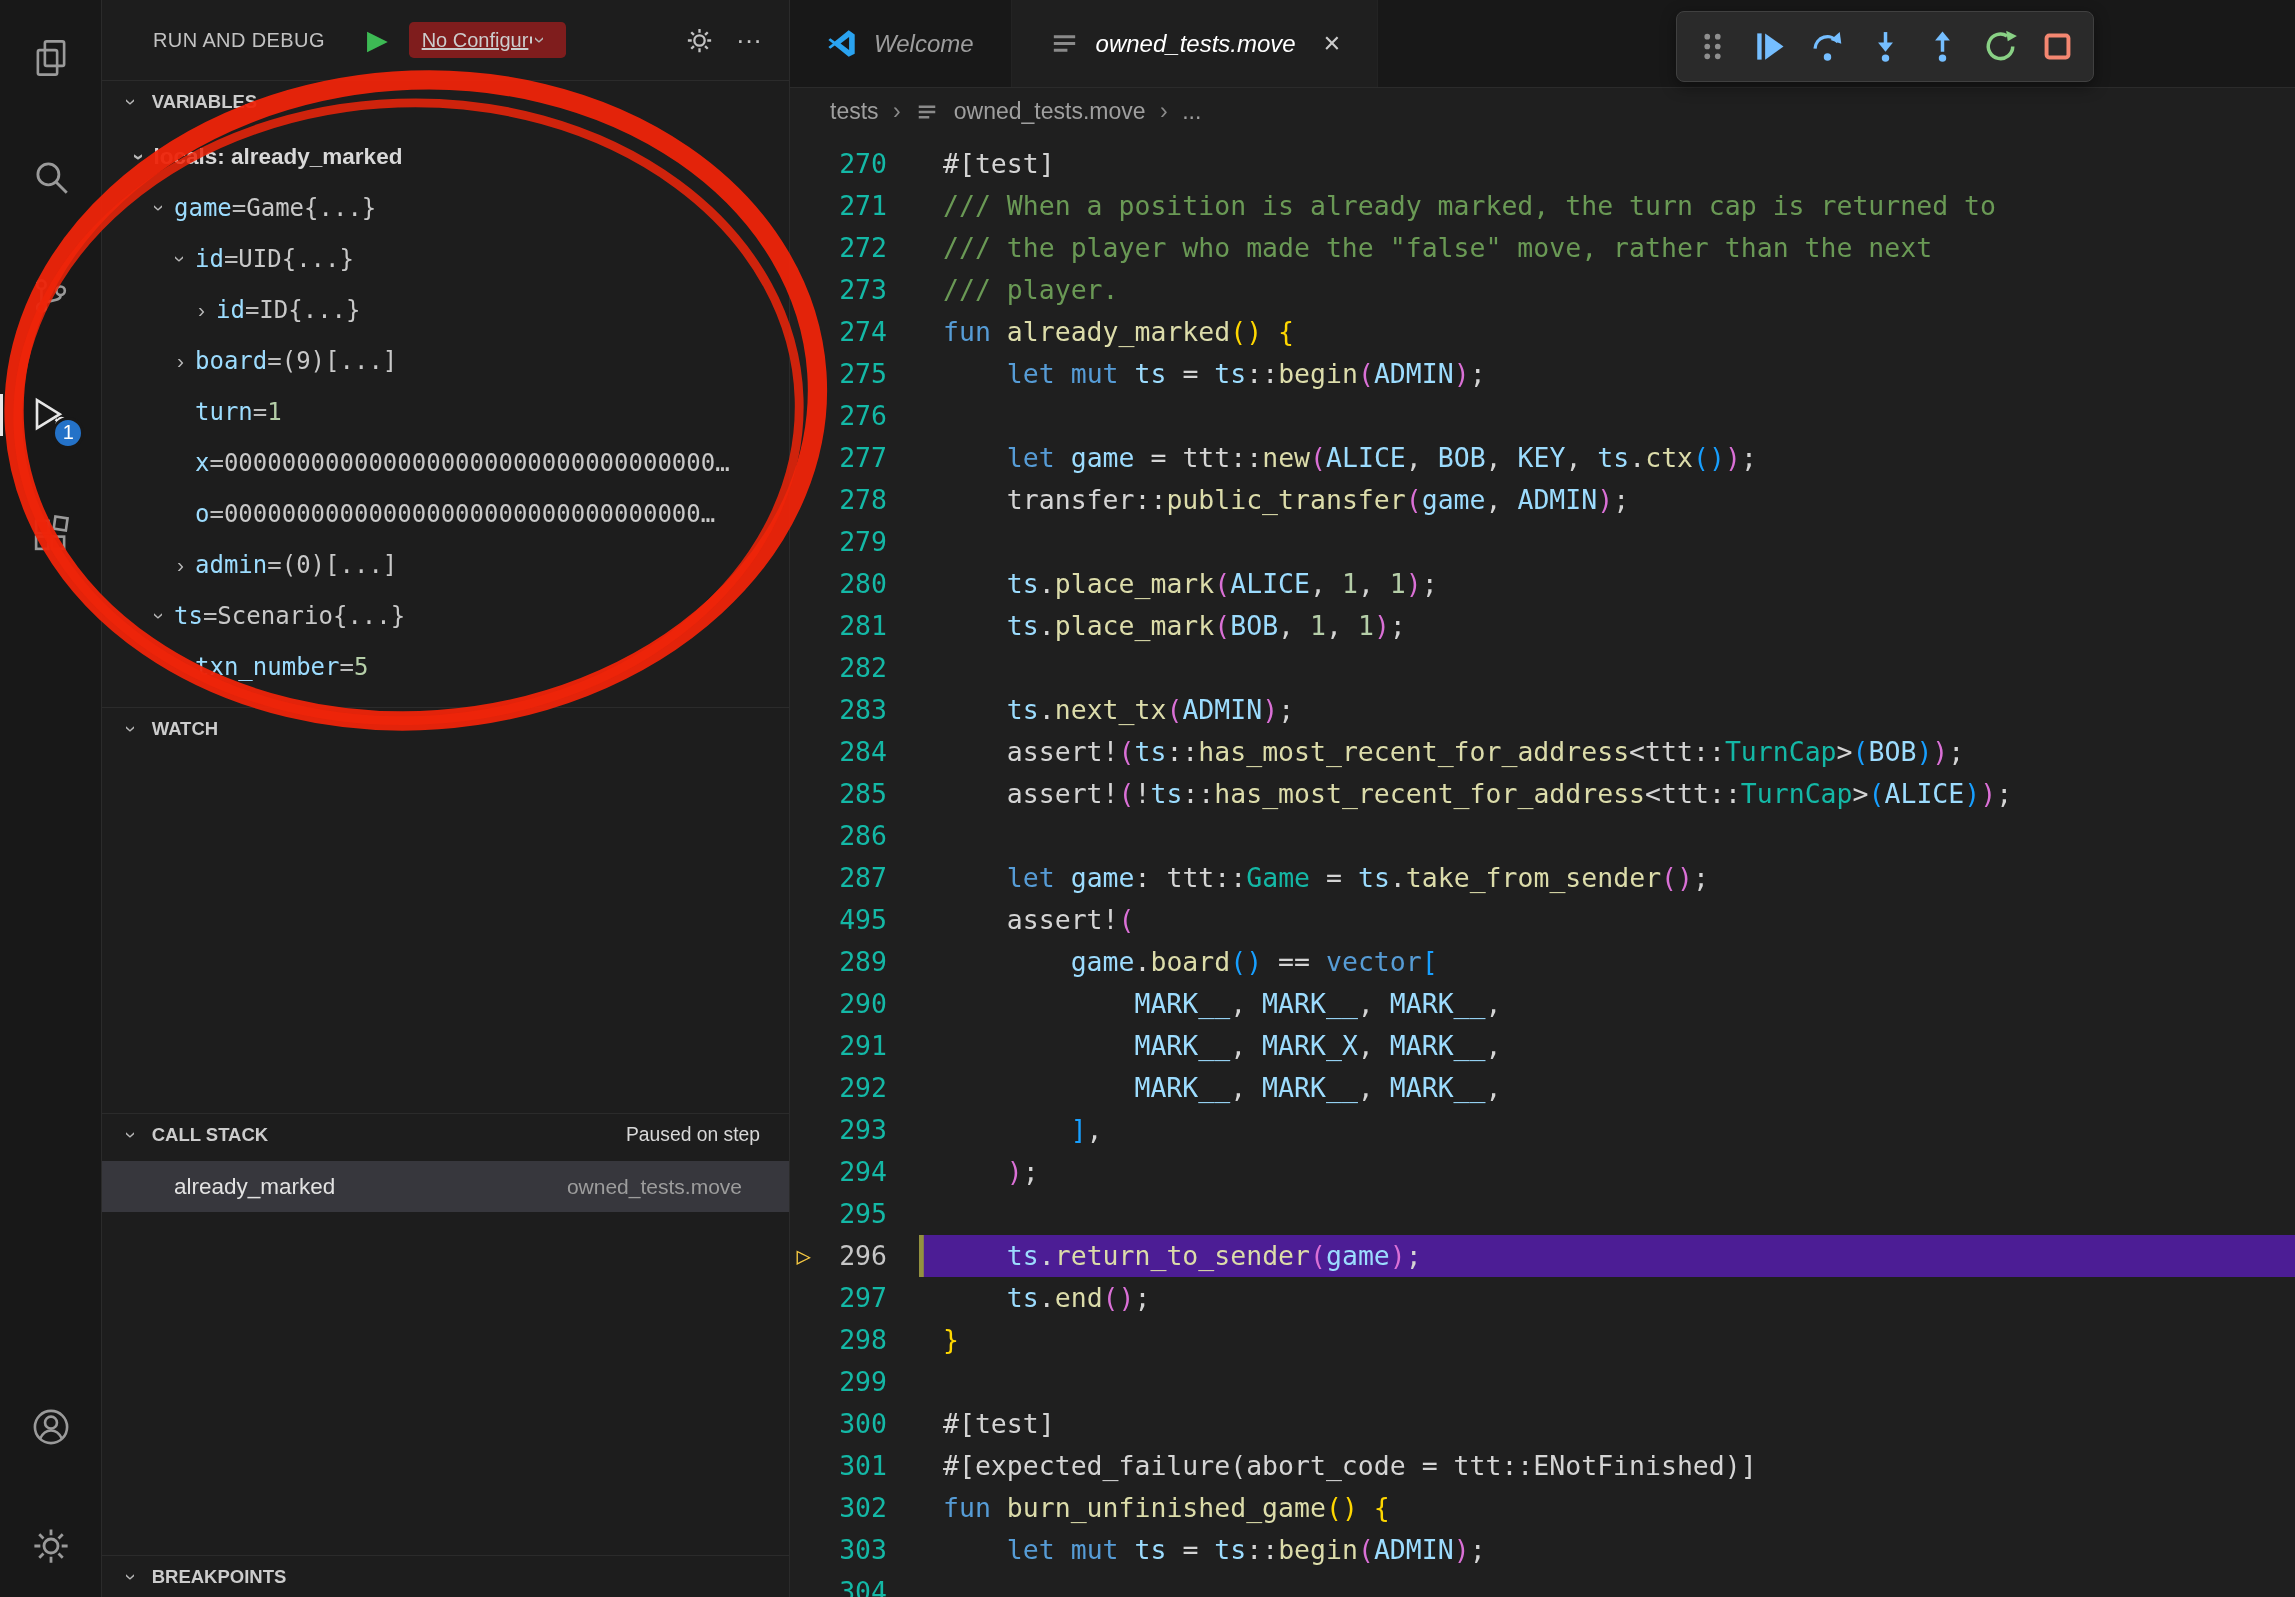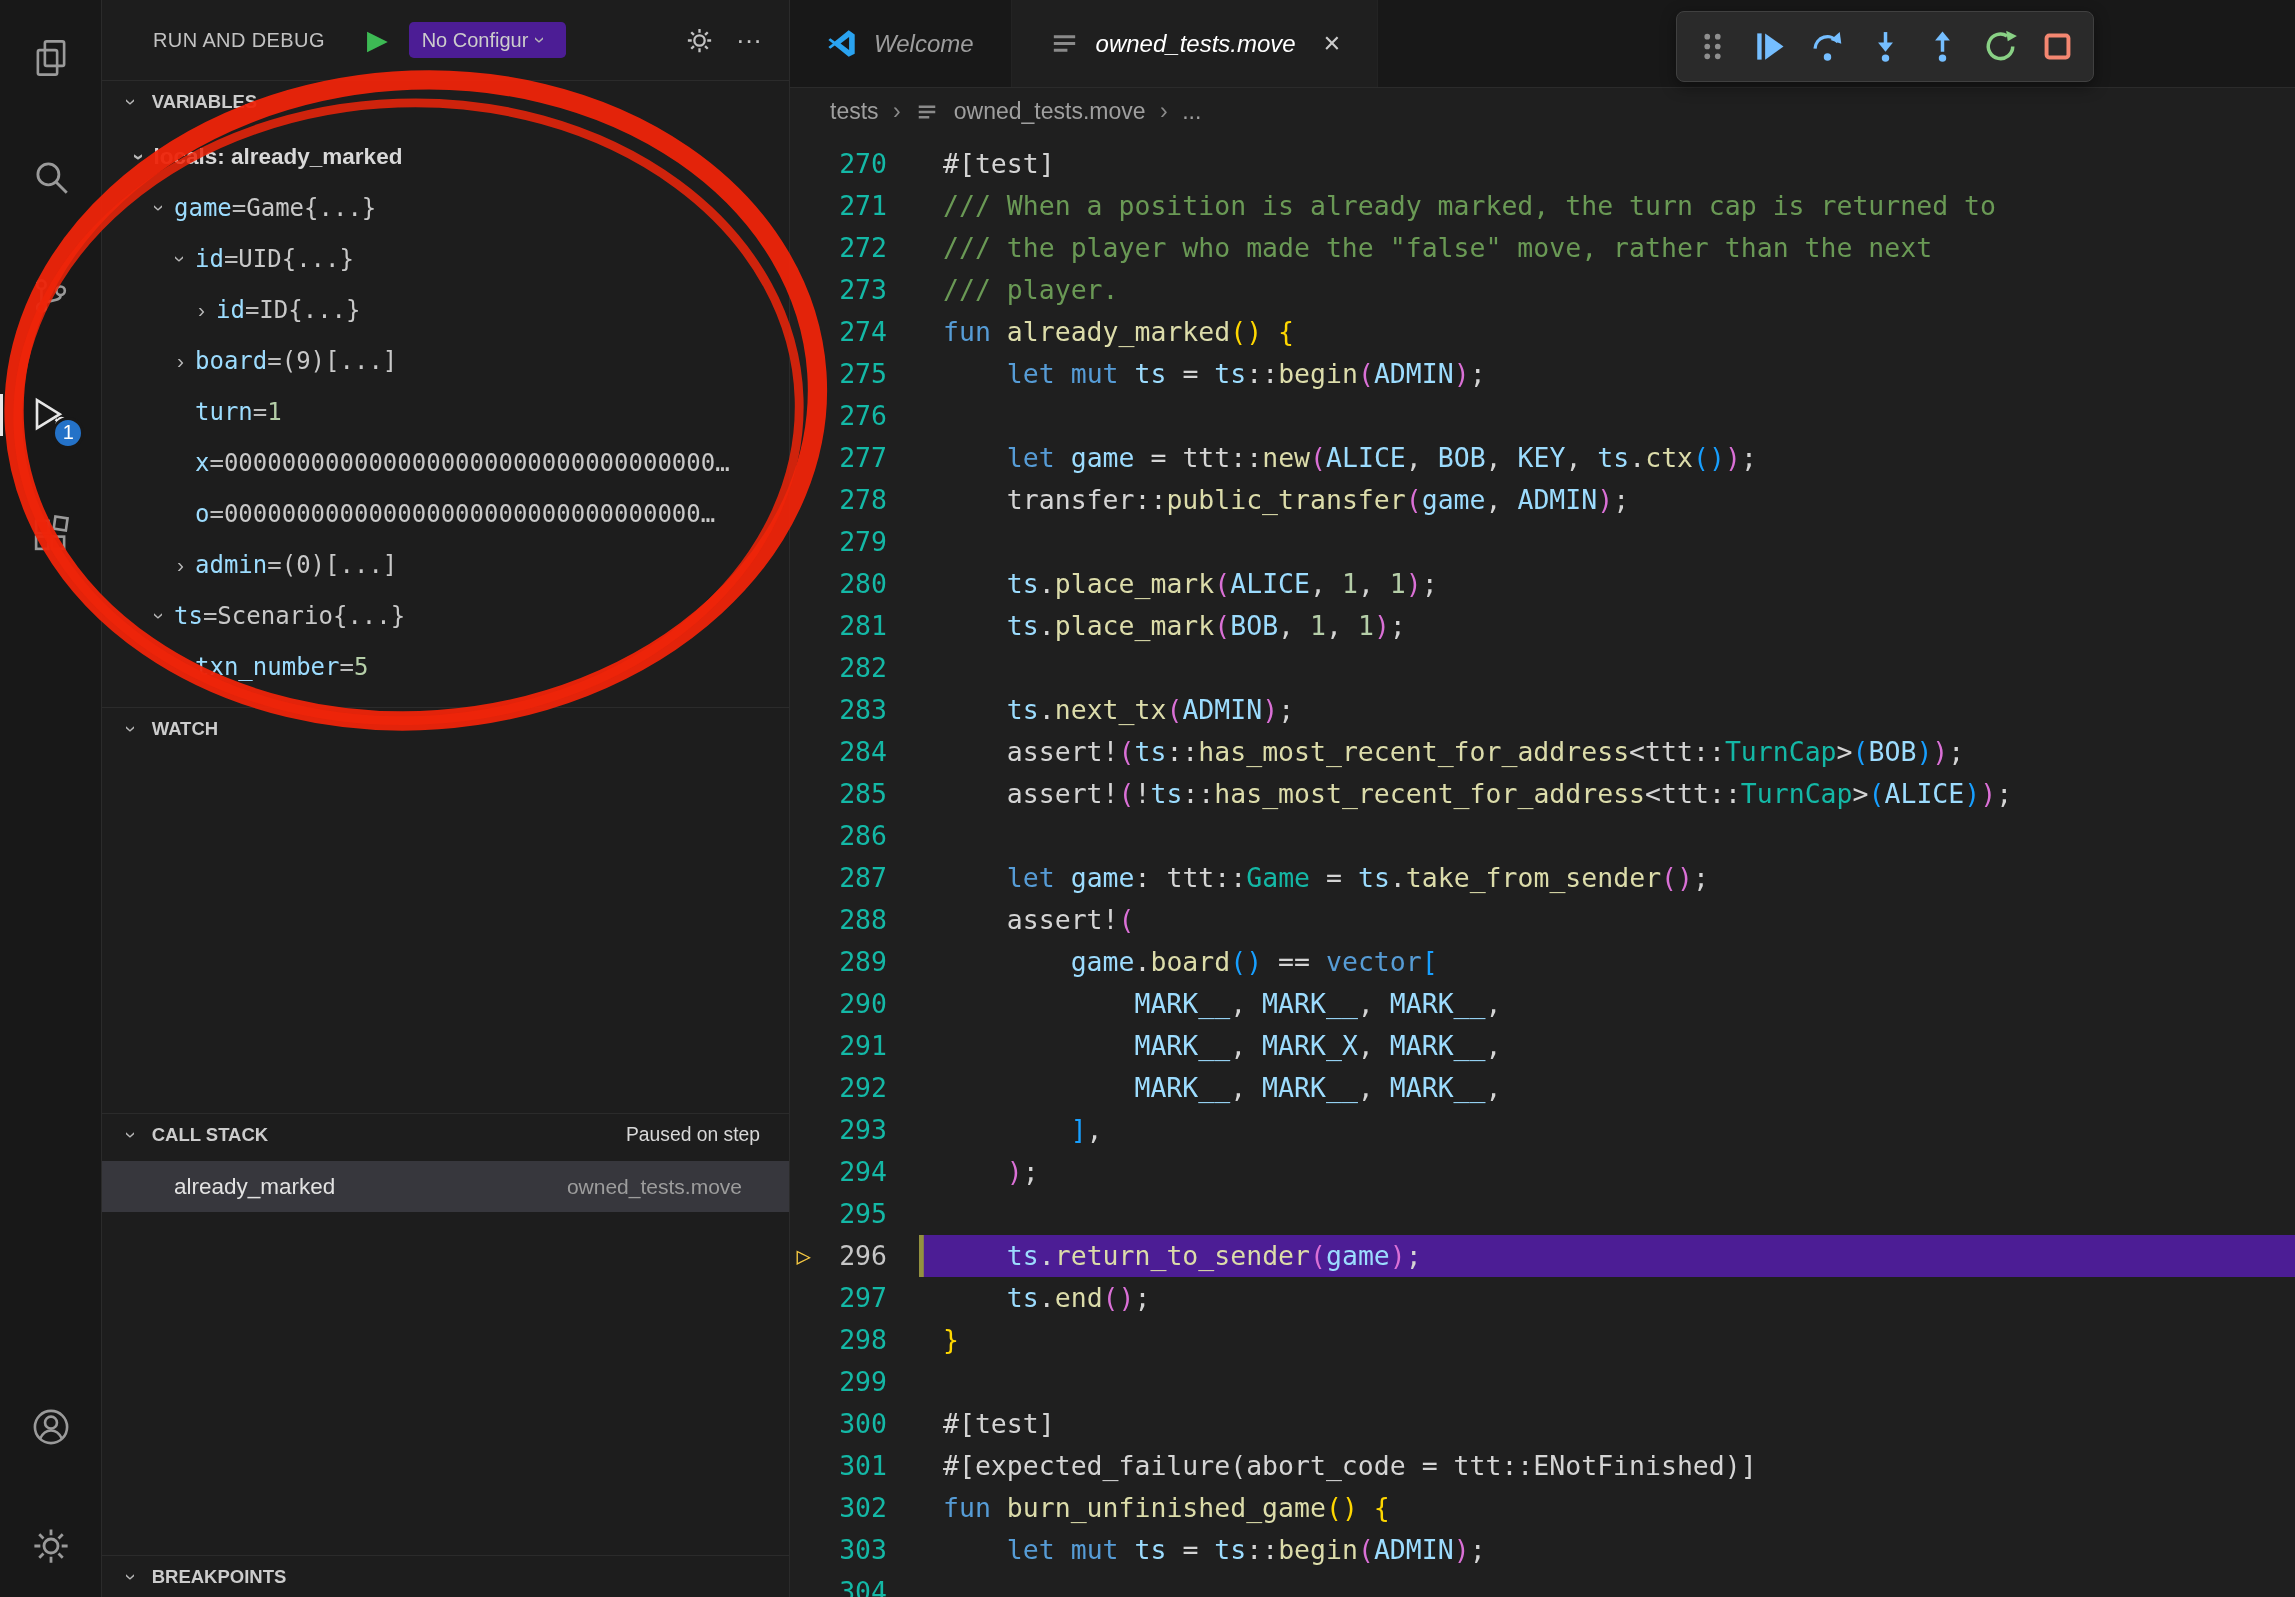--- a/index.html
+++ b/index.html
@@ -19,22 +19,22 @@
   .badge { position:absolute; right:-9.7px; bottom:-9.7px; min-width:32px; height:32px; border-radius:50%;
            background:#2472c8; color:#ffffff; font-size:20px; display:flex; align-items:center; justify-content:center;
            border:3.2px solid #181818; }
 
   
   #sidebar { width:688px; flex:none; background:#1d1d1d; border-right:1.6px solid #2b2b2b;
              display:flex; flex-direction:column; overflow:hidden; }
   #sidebar-toolbar { height:80px; flex:none; display:flex; align-items:center; padding:0 27px 0 51px; gap:21px; }
   #sidebar-title { font-size:20px; color:#c2c2c2; white-space:nowrap; letter-spacing:0.4px; }
   #start-debug { color:#3dba54; font-size:27px; margin-left:21px; cursor:default; }
-  #config-dropdown { display:flex; align-items:center; gap:1px; background:#4c1d95; border-radius:4.8px;
-                     padding:6.4px 13px; color:#cccccc; font-size:20px; max-width:185px; overflow:hidden; white-space:nowrap; }
+  #config-dropdown { display:flex; align-items:center; gap:1px; background:#7f1d1d; border-radius:4.8px;
+                     padding:6.4px 13px; color:#cccccc; font-size:20px; max-width:185px; overflow:hidden; white-space:nowrap;text-decoration:underline; }
   .tb-icon { color:#c2c2c2; font-size:26px; display:flex; align-items:center; }
   .tb-icon svg { width:31px; height:31px; }
   #sb-gear { margin-left:auto; }
 
   .section-header { height:42px; flex:none; display:flex; align-items:center; gap:8px; padding:0 29px 0 17.7px;
                     font-weight:700; font-size:18.5px; color:#cccccc; border-top:1.6px solid #2b2b2b; }
   .sec-chev { display:inline-block; transform:rotate(90deg); font-weight:400; font-size:21px; color:#b8b8b8; width:24px; text-align:center; }
   .hdr-spacer { flex:1; }
   #paused-status { font-weight:500; font-size:19.3px; color:#d8d8d8;margin-left:32px; }
 
@@ -329,21 +329,21 @@
           <div class="line"><div class="gutter">278</div><div class="content"><span class="tk-pl">    </span><span class="tk-pl">transfer</span><span class="tk-pl">::</span><span class="tk-fn">public_transfer</span><span class="tk-b2">(</span><span class="tk-var">game</span><span class="tk-pl">, </span><span class="tk-var">ADMIN</span><span class="tk-b2">)</span><span class="tk-pl">;</span></div></div>
           <div class="line"><div class="gutter">279</div><div class="content"></div></div>
           <div class="line"><div class="gutter">280</div><div class="content"><span class="tk-pl">    </span><span class="tk-var">ts</span><span class="tk-pl">.</span><span class="tk-fn">place_mark</span><span class="tk-b2">(</span><span class="tk-var">ALICE</span><span class="tk-pl">, </span><span class="tk-num">1</span><span class="tk-pl">, </span><span class="tk-num">1</span><span class="tk-b2">)</span><span class="tk-pl">;</span></div></div>
           <div class="line"><div class="gutter">281</div><div class="content"><span class="tk-pl">    </span><span class="tk-var">ts</span><span class="tk-pl">.</span><span class="tk-fn">place_mark</span><span class="tk-b2">(</span><span class="tk-var">BOB</span><span class="tk-pl">, </span><span class="tk-num">1</span><span class="tk-pl">, </span><span class="tk-num">1</span><span class="tk-b2">)</span><span class="tk-pl">;</span></div></div>
           <div class="line"><div class="gutter">282</div><div class="content"></div></div>
           <div class="line"><div class="gutter">283</div><div class="content"><span class="tk-pl">    </span><span class="tk-var">ts</span><span class="tk-pl">.</span><span class="tk-fn">next_tx</span><span class="tk-b2">(</span><span class="tk-var">ADMIN</span><span class="tk-b2">)</span><span class="tk-pl">;</span></div></div>
           <div class="line"><div class="gutter">284</div><div class="content"><span class="tk-pl">    </span><span class="tk-pl">assert!</span><span class="tk-b2">(</span><span class="tk-var">ts</span><span class="tk-pl">::</span><span class="tk-fn">has_most_recent_for_address</span><span class="tk-pl">&lt;</span><span class="tk-pl">ttt</span><span class="tk-pl">::</span><span class="tk-ty">TurnCap</span><span class="tk-pl">&gt;</span><span class="tk-b3">(</span><span class="tk-var">BOB</span><span class="tk-b3">)</span><span class="tk-b2">)</span><span class="tk-pl">;</span></div></div>
           <div class="line"><div class="gutter">285</div><div class="content"><span class="tk-pl">    </span><span class="tk-pl">assert!</span><span class="tk-b2">(</span><span class="tk-pl">!</span><span class="tk-var">ts</span><span class="tk-pl">::</span><span class="tk-fn">has_most_recent_for_address</span><span class="tk-pl">&lt;</span><span class="tk-pl">ttt</span><span class="tk-pl">::</span><span class="tk-ty">TurnCap</span><span class="tk-pl">&gt;</span><span class="tk-b3">(</span><span class="tk-var">ALICE</span><span class="tk-b3">)</span><span class="tk-b2">)</span><span class="tk-pl">;</span></div></div>
           <div class="line"><div class="gutter">286</div><div class="content"></div></div>
           <div class="line"><div class="gutter">287</div><div class="content"><span class="tk-pl">    </span><span class="tk-kw">let</span><span class="tk-pl"> </span><span class="tk-var">game</span><span class="tk-pl">: </span><span class="tk-pl">ttt</span><span class="tk-pl">::</span><span class="tk-ty">Game</span><span class="tk-pl"> = </span><span class="tk-var">ts</span><span class="tk-pl">.</span><span class="tk-fn">take_from_sender</span><span class="tk-b2">()</span><span class="tk-pl">;</span></div></div>
-          <div class="line"><div class="gutter">288</div><div class="content"><span class="tk-pl">    </span><span class="tk-pl">assert!</span><span class="tk-b2">(</span></div></div>
+          <div class="line"><div class="gutter">495</div><div class="content"><span class="tk-pl">    </span><span class="tk-pl">assert!</span><span class="tk-b2">(</span></div></div>
           <div class="line"><div class="gutter">289</div><div class="content"><span class="tk-pl">        </span><span class="tk-var">game</span><span class="tk-pl">.</span><span class="tk-fn">board</span><span class="tk-b3">()</span><span class="tk-pl"> == </span><span class="tk-kw">vector</span><span class="tk-b3">[</span></div></div>
           <div class="line"><div class="gutter">290</div><div class="content"><span class="tk-pl">            </span><span class="tk-var">MARK__</span><span class="tk-pl">, </span><span class="tk-var">MARK__</span><span class="tk-pl">, </span><span class="tk-var">MARK__</span><span class="tk-pl">,</span></div></div>
           <div class="line"><div class="gutter">291</div><div class="content"><span class="tk-pl">            </span><span class="tk-var">MARK__</span><span class="tk-pl">, </span><span class="tk-var">MARK_X</span><span class="tk-pl">, </span><span class="tk-var">MARK__</span><span class="tk-pl">,</span></div></div>
           <div class="line"><div class="gutter">292</div><div class="content"><span class="tk-pl">            </span><span class="tk-var">MARK__</span><span class="tk-pl">, </span><span class="tk-var">MARK__</span><span class="tk-pl">, </span><span class="tk-var">MARK__</span><span class="tk-pl">,</span></div></div>
           <div class="line"><div class="gutter">293</div><div class="content"><span class="tk-pl">        </span><span class="tk-b3">]</span><span class="tk-pl">,</span></div></div>
           <div class="line"><div class="gutter">294</div><div class="content"><span class="tk-pl">    </span><span class="tk-b2">)</span><span class="tk-pl">;</span></div></div>
           <div class="line"><div class="gutter">295</div><div class="content"></div></div>
           <div class="line current"><div class="gutter">296<span class="dbg-arrow">▷</span></div><div class="content"><span class="tk-pl">    </span><span class="tk-var">ts</span><span class="tk-pl">.</span><span class="tk-fn">return_to_sender</span><span class="tk-b2">(</span><span class="tk-var">game</span><span class="tk-b2">)</span><span class="tk-pl">;</span></div></div>
           <div class="line"><div class="gutter">297</div><div class="content"><span class="tk-pl">    </span><span class="tk-var">ts</span><span class="tk-pl">.</span><span class="tk-fn">end</span><span class="tk-b2">()</span><span class="tk-pl">;</span></div></div>
           <div class="line"><div class="gutter">298</div><div class="content"><span class="tk-b1">}</span></div></div>

